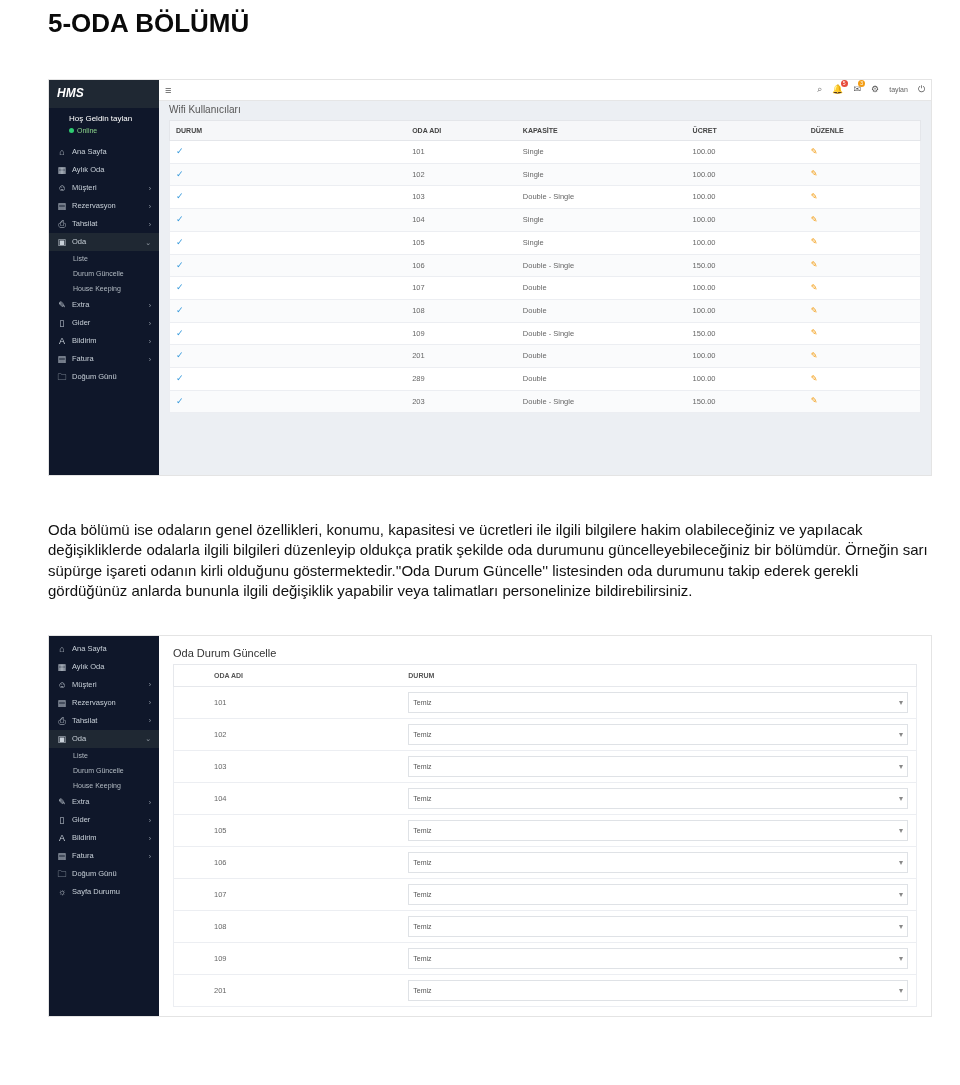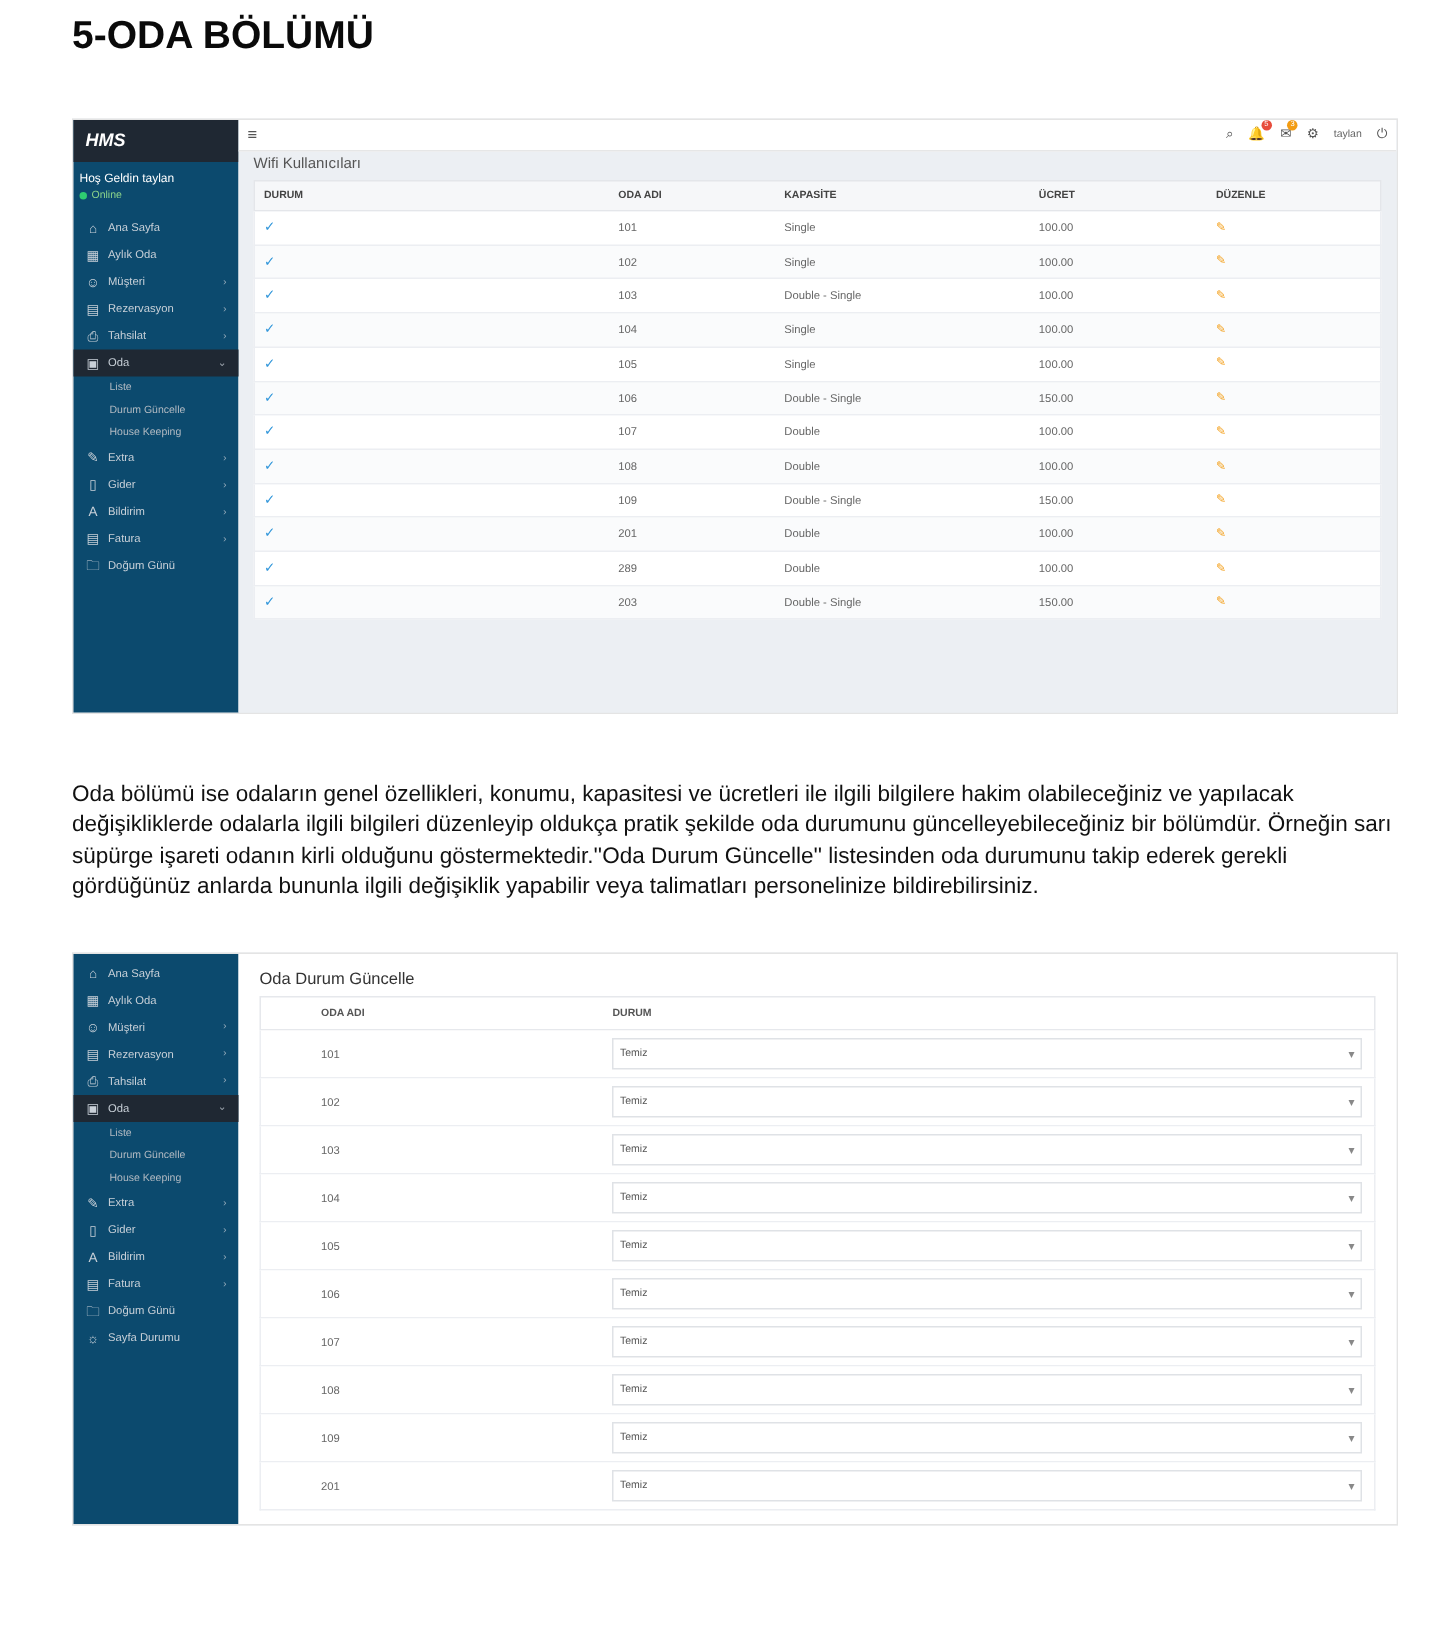--- a/index.html
+++ b/index.html
@@ -1,23 +1,23 @@
 <!DOCTYPE html>
 <html><head>
 <meta charset="utf-8">
 <style>
 html,body{margin:0;padding:0;font-family:Arial,Helvetica,sans-serif;background:#fff;color:#333}
 .doc{width:960px;margin:0 auto;padding:8px 28px 40px 48px;box-sizing:border-box}
 .doc-title{font-size:26px;font-weight:700;color:#0a0a0a;margin:0 0 40px 0}
 .ss{display:flex;background:#eceff3;border:1px solid #e4e4e4;font-size:7.5px;color:#666;line-height:1.3}
 .ss1{height:395px}
 .ss2{height:380px}
-.sidebar{background:#0c4a6e;color:#c8d0d8;width:110px;flex:none;display:flex;flex-direction:column}
+.sidebar{background:#0f172a;color:#c8d0d8;width:110px;flex:none;display:flex;flex-direction:column}
 .brand{background:#1f2833;color:#fff;font-weight:700;font-style:italic;font-size:12px;padding:6px 8px}
-.welcome{padding:6px 8px 8px 4px;font-size:8px;color:#fff}
+.welcome{padding:6px 8px 8px 20px;font-size:8px;color:#fff}
 .online{display:flex;align-items:center;color:#8ad28a;font-size:7px;margin-top:2px}
 .online-dot{width:5px;height:5px;border-radius:50%;background:#2ecc71;margin-right:3px}
 .nav{display:flex;flex-direction:column}
 .nav-item{display:flex;align-items:center;padding:4px 8px;font-size:7.5px;color:#c8d0d8;cursor:pointer;position:relative}
 .nav-item.active{background:#1f2833}
 .nav-icon{width:10px;height:10px;margin-right:5px;display:inline-flex;align-items:center;justify-content:center;font-size:9px;line-height:1;color:#c8d0d8}
 .nav-arrow{font-size:7px;opacity:.7;margin-left:auto;padding-left:4px}
 .sub{padding:3px 8px 3px 24px;font-size:7px;color:#b2bac2;cursor:pointer}
 .main{flex:1;background:#eceff3;display:flex;flex-direction:column;overflow:hidden}
 .topbar{background:#fff;height:20px;display:flex;align-items:center;padding:0 6px;border-bottom:1px solid #e6e6e6}

